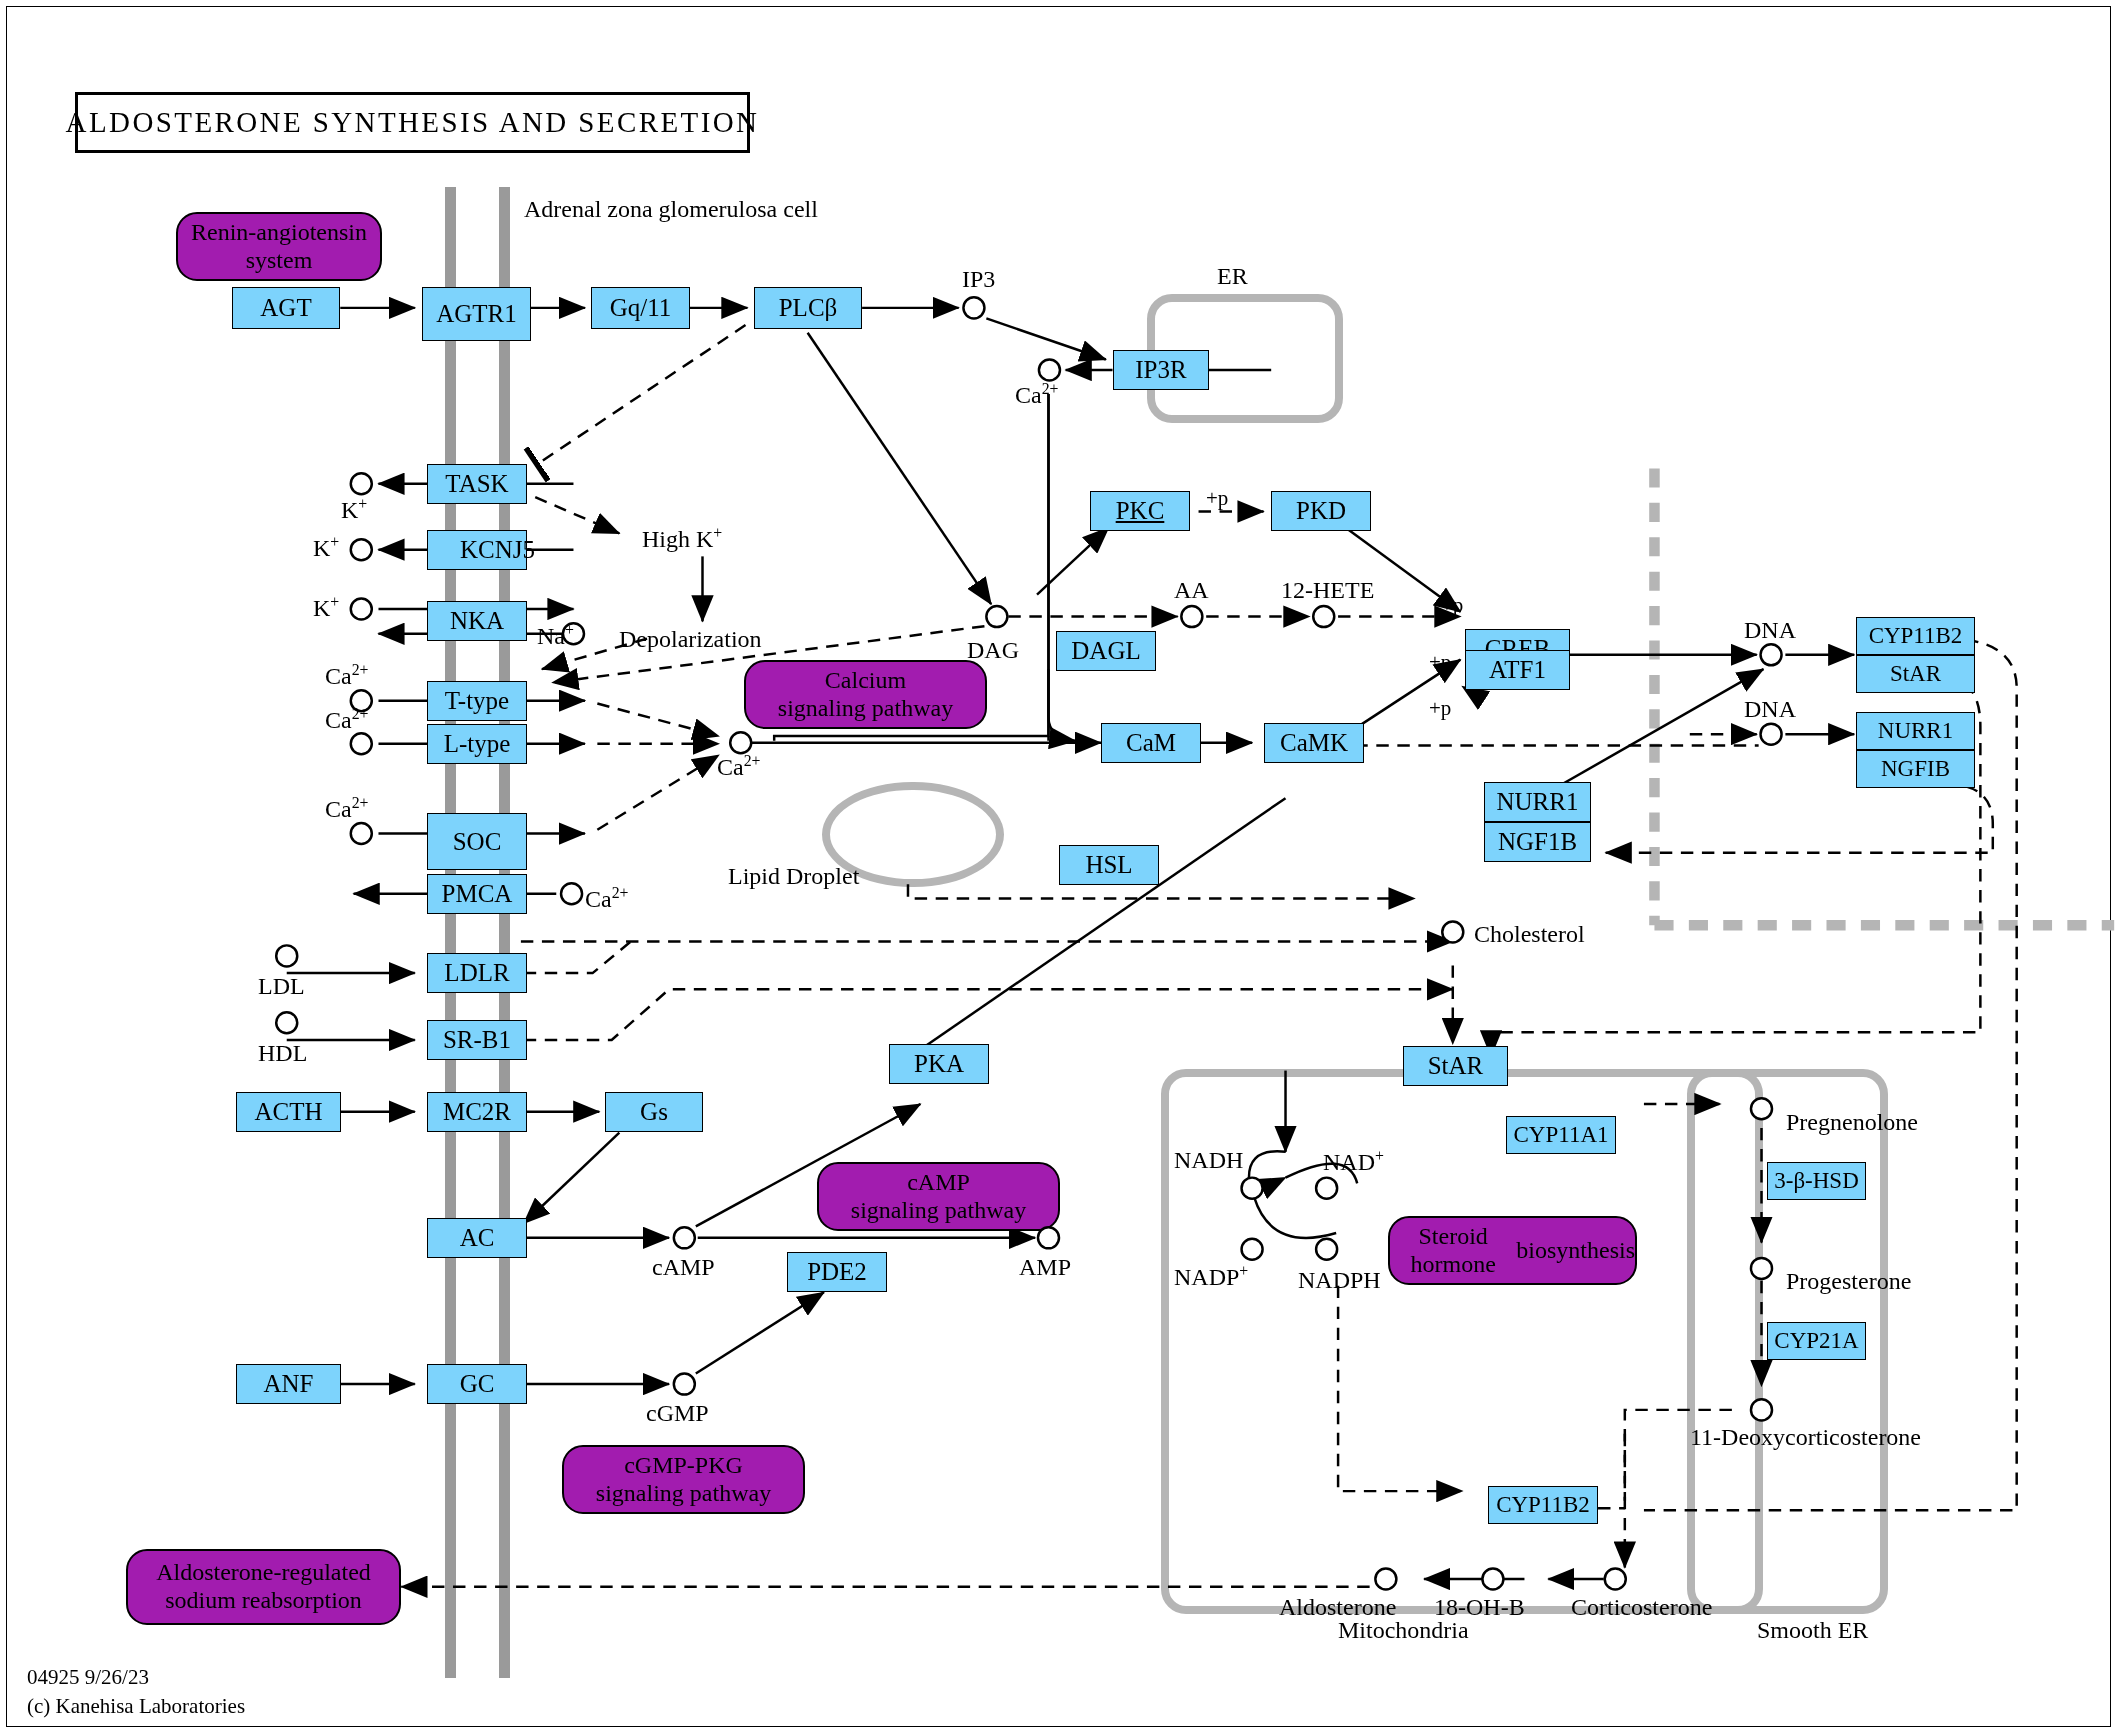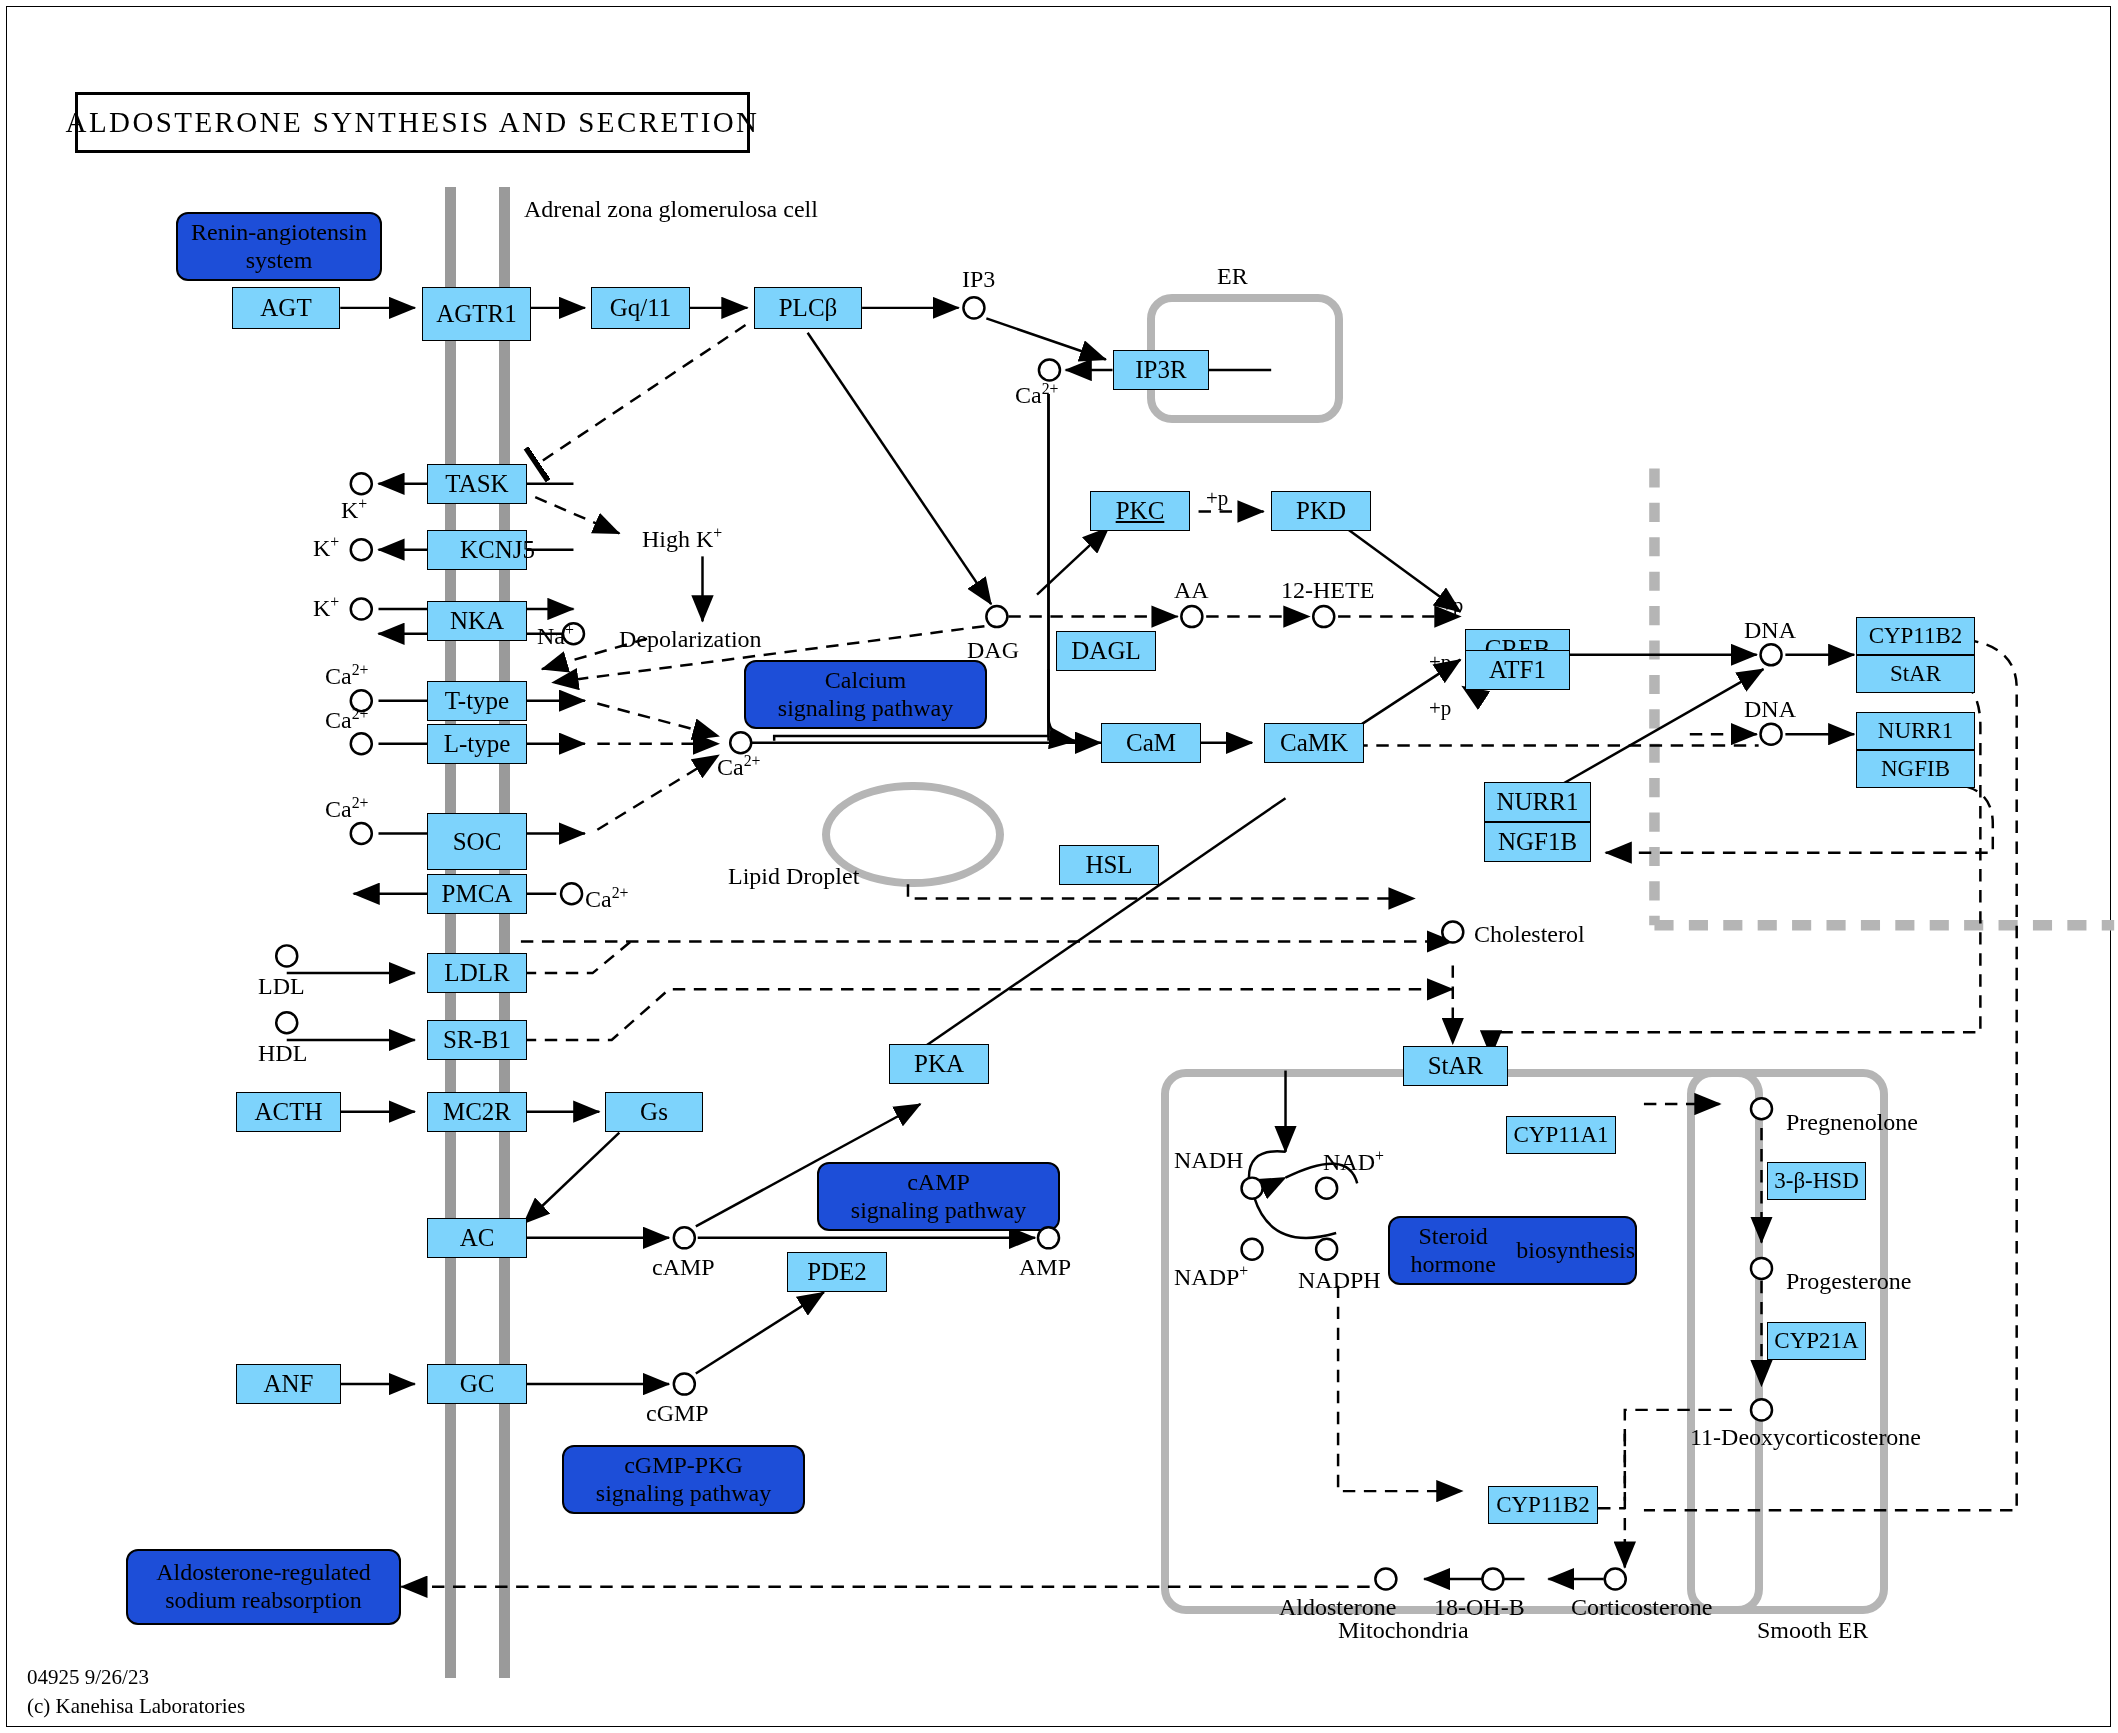--- a/index.html
+++ b/index.html
@@ -6,21 +6,21 @@
   body{font-family:"Liberation Serif","DejaVu Serif",serif;}
   #root{position:relative;width:2118px;height:1734px;background:#fff;overflow:hidden;}
   #border{position:absolute;left:5.7px;top:5.7px;width:2105px;height:1721px;border:1.9px solid #000;box-sizing:border-box;}
   svg#wires{position:absolute;left:0;top:0;width:2118px;height:1734px;pointer-events:none;}
 
   .ttl{position:absolute;border:3.8px solid #000;background:#fff;display:flex;align-items:center;justify-content:center;
        font-size:29px;letter-spacing:2.4px;white-space:nowrap;}
   .gene{position:absolute;border:1.9px solid #000;background:#7dd3fc;display:flex;align-items:center;justify-content:center;
         font-size:25px;box-sizing:border-box;white-space:nowrap;}
   .gene.sm{font-size:23px;}
-  .round{position:absolute;border:2.4px solid #000;background:#1d4ed8;border-radius:12px;display:flex;align-items:center;
+  .round{position:absolute;border:2.4px solid #000;background:#a21caf;border-radius:21px;display:flex;align-items:center;
          justify-content:center;text-align:center;font-size:24px;line-height:1.15;box-sizing:border-box;}
   .lbl{position:absolute;font-size:24px;white-space:nowrap;color:#000;}
   .lbl.small{font-size:21px;}
   .foot{position:absolute;font-size:21px;white-space:nowrap;}
   .mem{position:absolute;background:#9a9a9a;}
   .organelle{position:absolute;border:8.6px solid #b5b5b5;border-radius:25px;box-sizing:border-box;background:transparent;}
   sup{font-size:0.66em;vertical-align:super;}
 </style>
 </head>
 <body>

